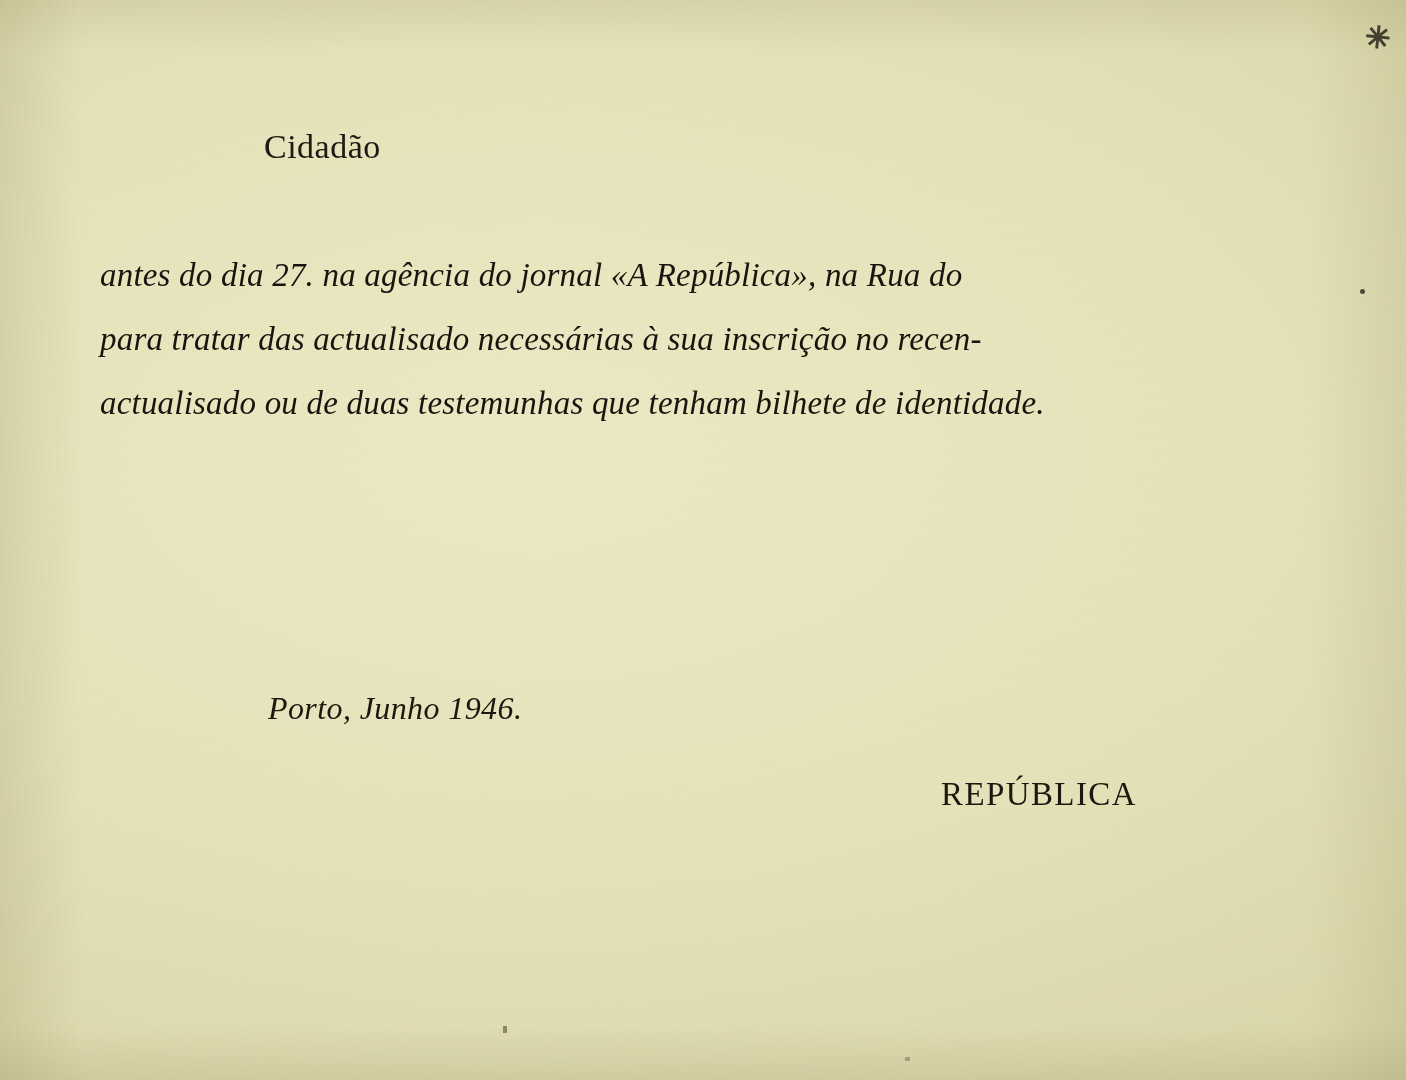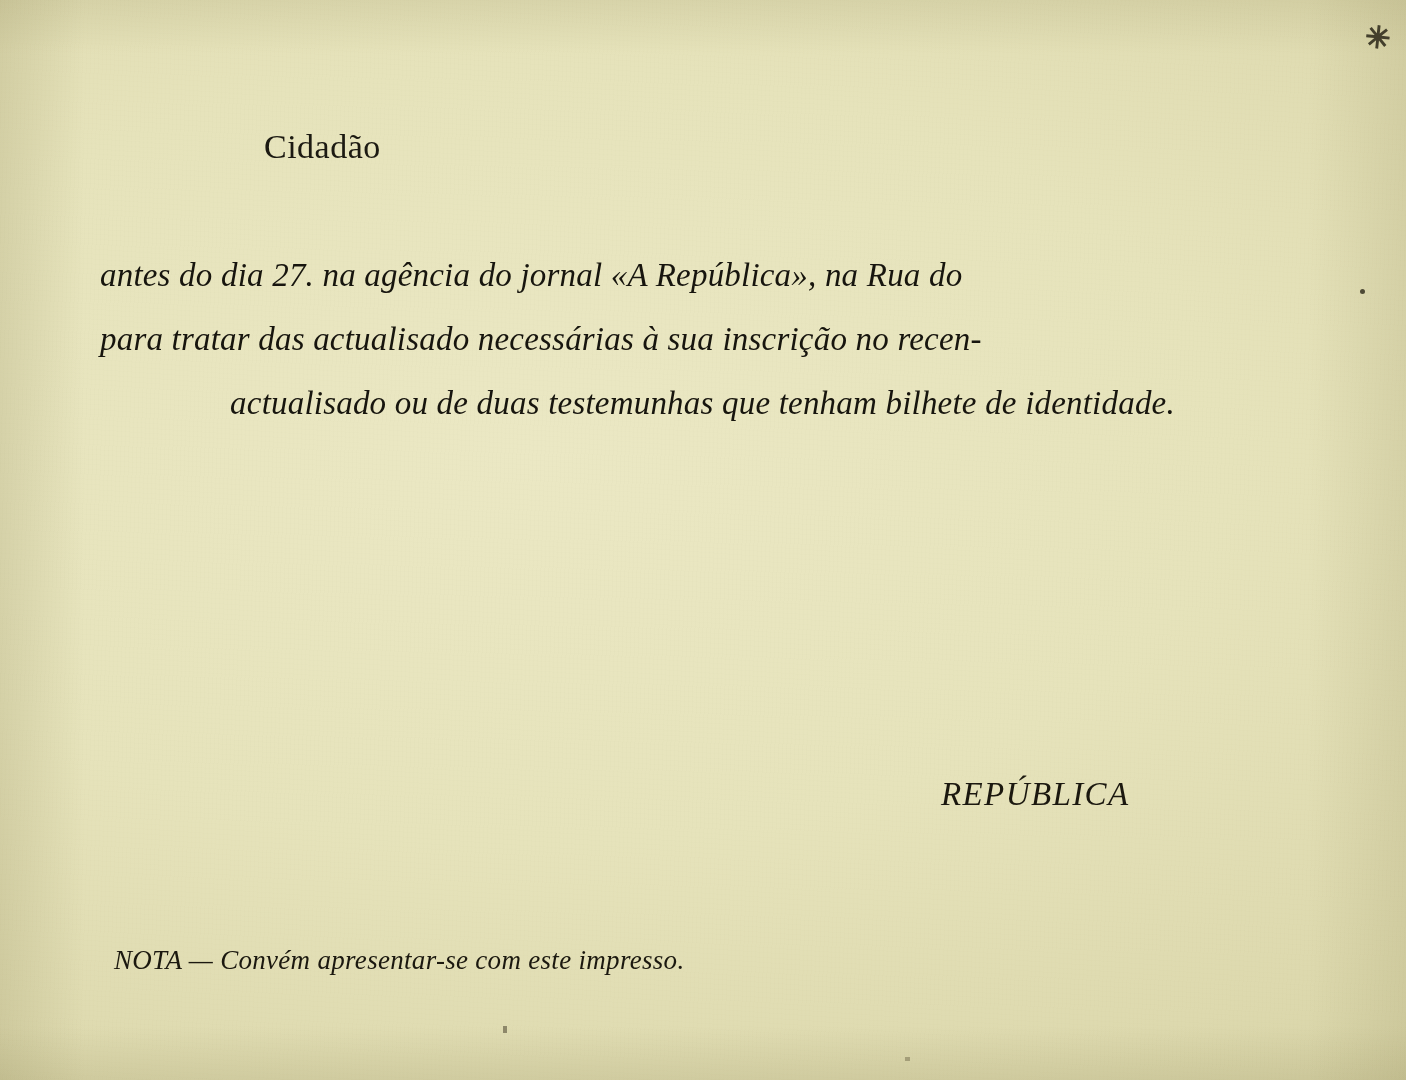--- a/index.html
+++ b/index.html
@@ -74,39 +74,38 @@
   .body-text .first-line {
     display: block;
     text-indent: 168px;
     letter-spacing: .2px;
   }
   .body-text .ln {
     display: block;
     letter-spacing: .2px;
   }
   .body-text .ln.last {
-    text-align: center;
+    text-align: left;
   }
 
   .place-date {
     position: absolute;
     left: 268px;
     top: 690px;
     font-size: 32px;
     font-style: italic;
     color: #1b180f;
     letter-spacing: .4px;
   }
 
   .signature {
     position: absolute;
     left: 941px;
     top: 776px;
     font-size: 33px;
-    font-style: italic;
     color: #1b180f;
     letter-spacing: 1.4px;
   }
 
   .note {
     position: absolute;
     left: 114px;
     top: 945px;
     font-size: 27px;
     font-style: italic;
@@ -171,26 +170,24 @@
   <div class="content">
 
     <div class="salutation">Cidadão</div>
 
     <div class="body-text">
       <span class="ln">antes do dia 27. na agência do jornal «A República», na Rua do</span>
       <span class="ln">para tratar das actualisado necessárias à sua inscrição no recen-</span>
       <span class="ln last">actualisado ou de duas testemunhas que tenham bilhete de identidade.</span>
     </div>
 
+    <div class="place-date">Porto, Junho 1946.</div>
 
     <div class="signature">REPÚBLICA</div>
 
-    <div class="note">
-      <span class="note-label">NOTA — Convém apresentar-se com este impresso.</span>
-    </div>
 
     <div class="ink-mark-top">⁕</div>
     <div class="ink-dot"></div>
     <div class="ink-speck-a"></div>
     <div class="ink-speck-b"></div>
 
   </div>
 </div>
 
 </body></html>

